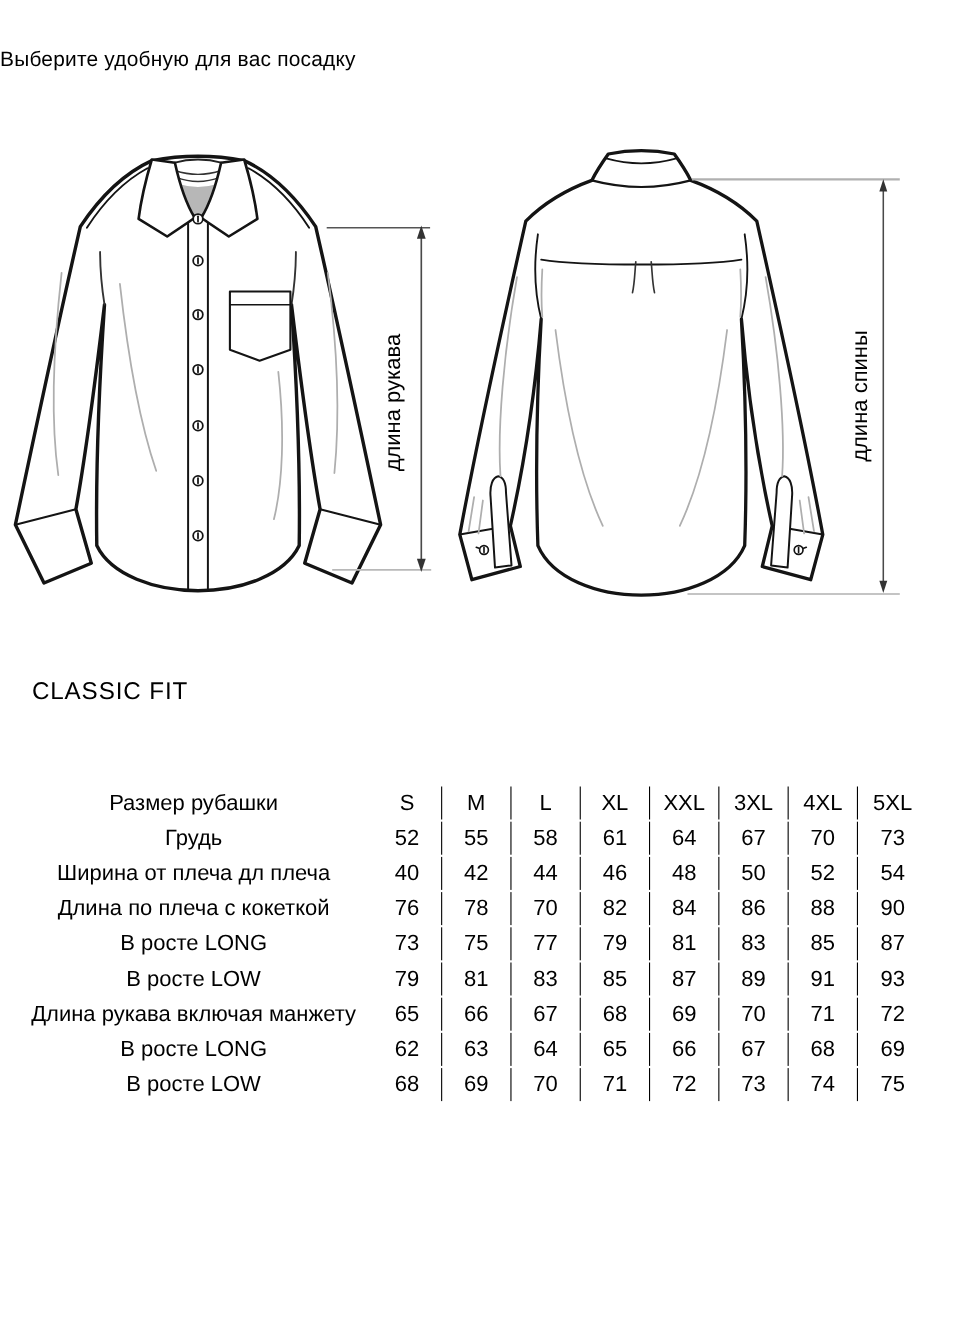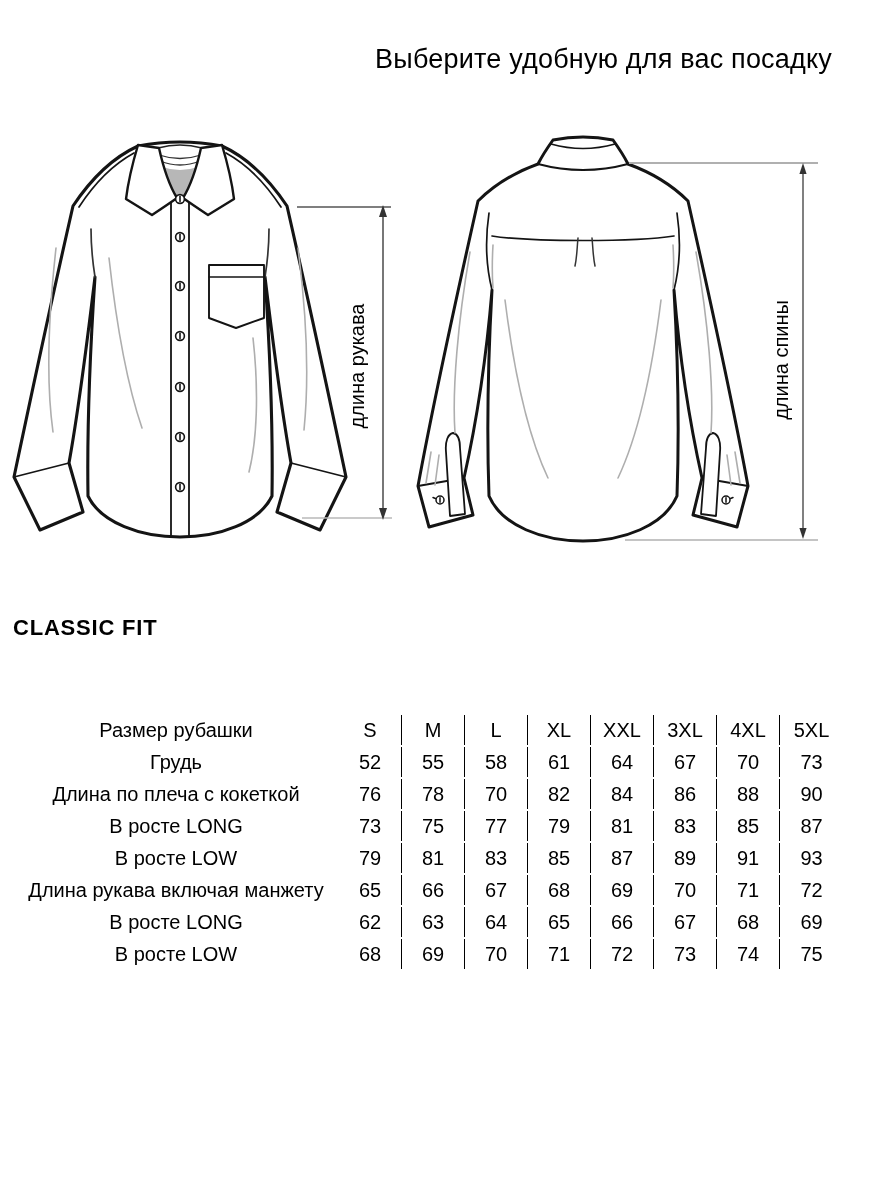--- a/index.html
+++ b/index.html
@@ -1,21 +1,21 @@
 <!DOCTYPE html>
 <html><head>
 <meta charset="utf-8">
 <style>
   html,body{margin:0;padding:0;background:#fff;}
   body{width:881px;height:1200px;font-family:"Liberation Sans",sans-serif;color:#000;}
   .page{position:relative;width:881px;height:1200px;background:#fff;overflow:hidden;}
-  .title{position:absolute;top:44px;left:0;width:832px;margin:0;text-align:right;
-         font-size:27px;font-weight:400;letter-spacing:0.2px;}
+  .title{position:absolute;top:44px;left:0;width:832px;margin:0;text-align:left;
+         font-size:19px;font-weight:400;letter-spacing:0.2px;}
   .diagrams{position:absolute;top:115px;left:0;}
-  .fit-heading{position:absolute;top:615px;left:13px;margin:0;font-size:22px;font-weight:700;
+  .fit-heading{position:absolute;top:615px;left:29px;margin:0;font-size:22px;font-weight:400;
                letter-spacing:0.8px;}
   .table-caption{position:absolute;top:653px;left:13px;margin:0;font-size:21px;font-weight:400;}
   table.size-table{position:absolute;top:713px;left:13px;width:830px;table-layout:fixed;
                    border-collapse:separate;border-spacing:0 2px;font-size:20px;}
   table.size-table td{height:30px;padding:0;vertical-align:middle;overflow:hidden;white-space:nowrap;}
   td.lbl{text-align:center;}
   td.val{text-align:center;border-right:1px solid #000;}
   tr td.val:last-child{border-right:none;}
   svg text{font-family:"Liberation Sans",sans-serif;}
 </style>
@@ -193,20 +193,31 @@
           <td class="val">52</td>
           <td class="val">55</td>
           <td class="val">58</td>
           <td class="val">61</td>
           <td class="val">64</td>
           <td class="val">67</td>
           <td class="val">70</td>
           <td class="val">73</td>
         </tr>
         <tr>
+          <td class="lbl">Ширина от плеча дл плеча</td>
+          <td class="val">40</td>
+          <td class="val">42</td>
+          <td class="val">44</td>
+          <td class="val">46</td>
+          <td class="val">48</td>
+          <td class="val">50</td>
+          <td class="val">52</td>
+          <td class="val">54</td>
+        </tr>
+        <tr>
           <td class="lbl">Длина по плеча с кокеткой</td>
           <td class="val">76</td>
           <td class="val">78</td>
           <td class="val">70</td>
           <td class="val">82</td>
           <td class="val">84</td>
           <td class="val">86</td>
           <td class="val">88</td>
           <td class="val">90</td>
         </tr>

